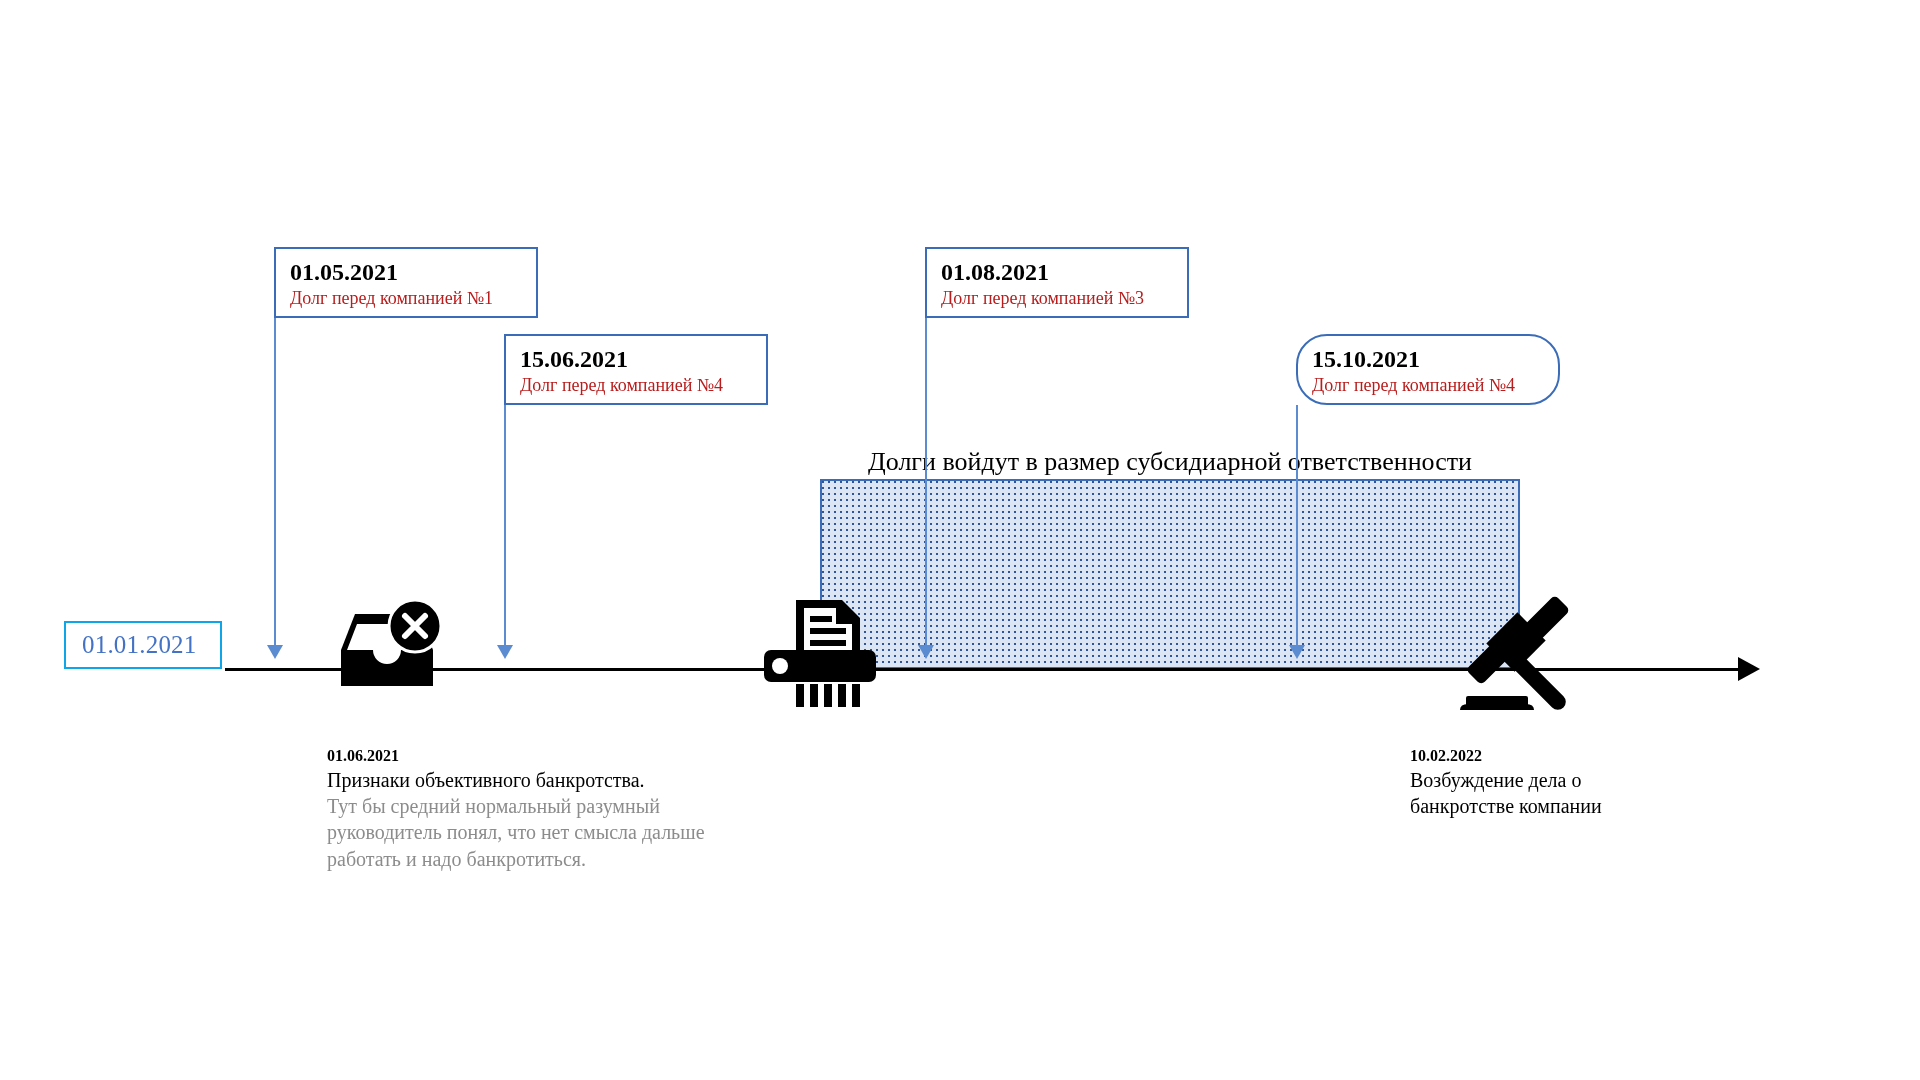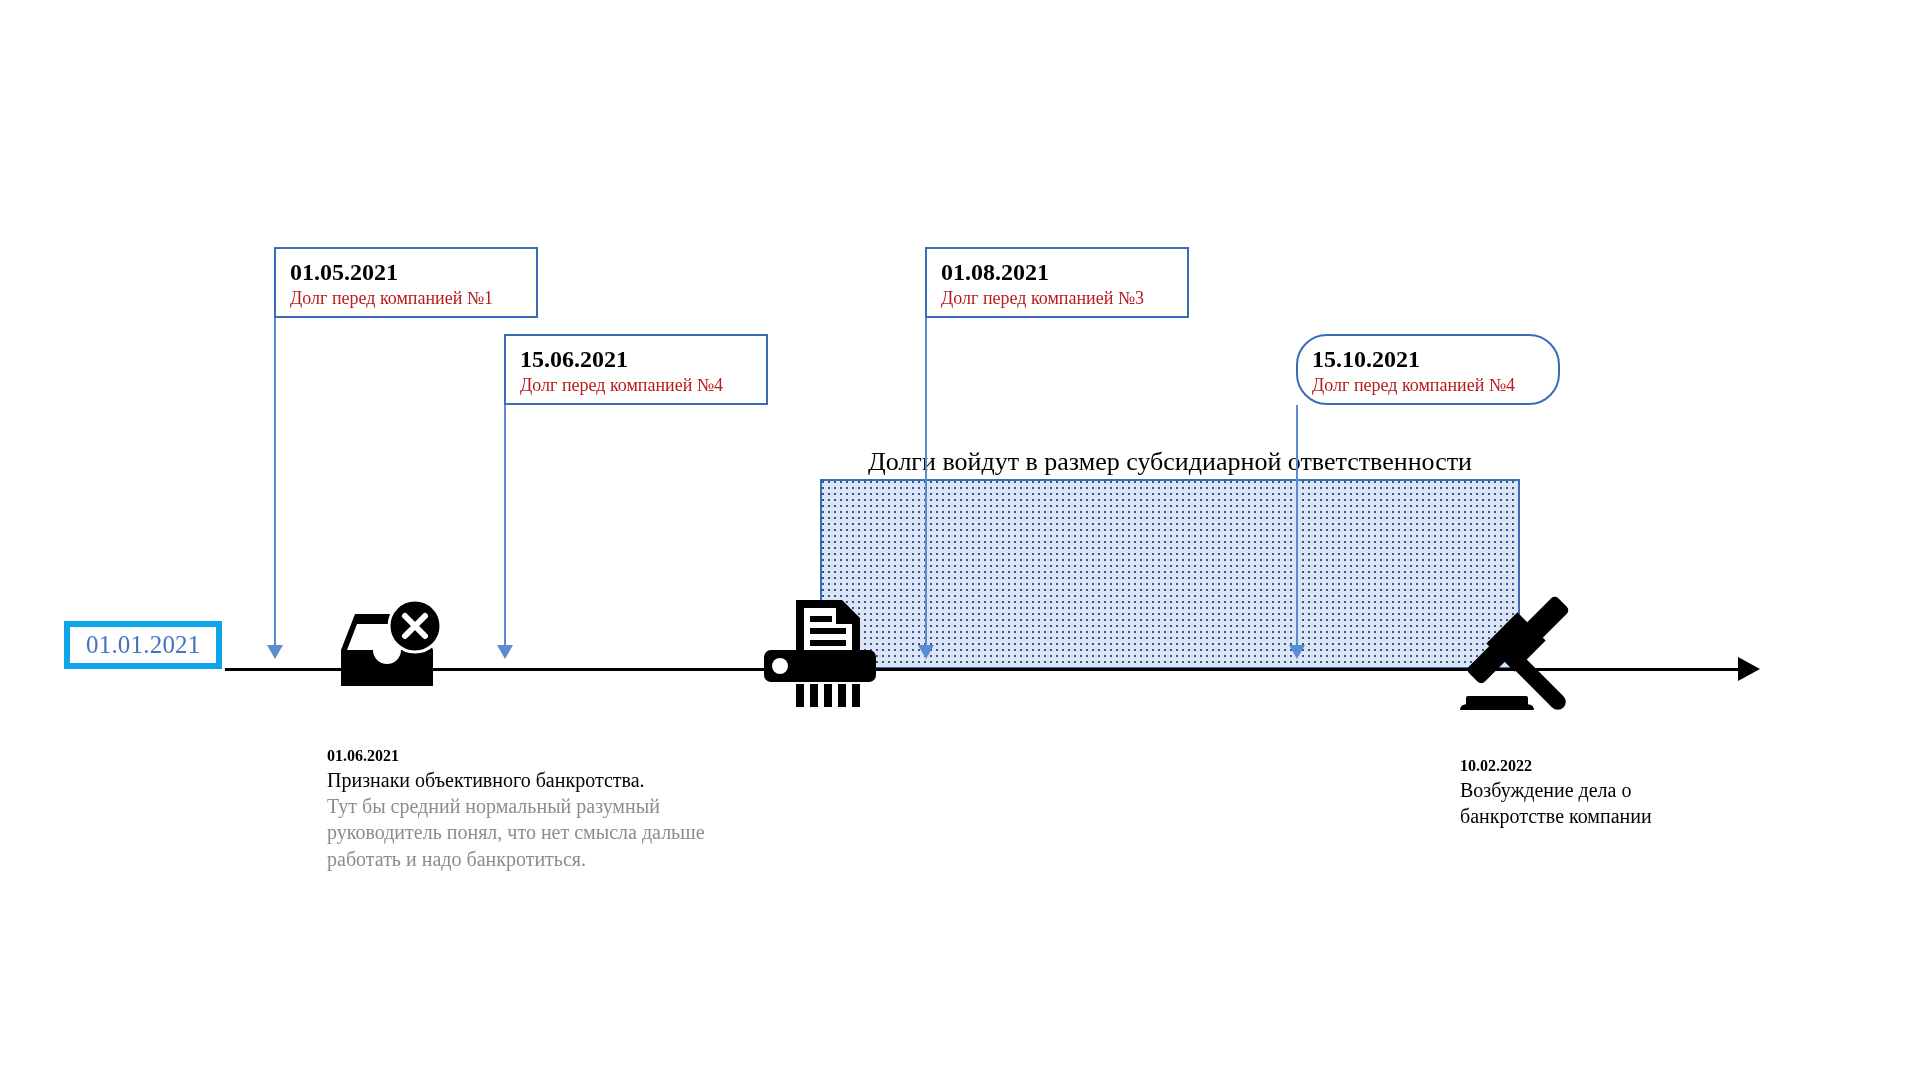--- a/index.html
+++ b/index.html
@@ -40,21 +40,21 @@
     border-left: 22px solid #000000;
   }
 
   
   #start-tag {
     position: absolute;
     left: 64px;
     top: 621px;
     width: 158px;
     height: 48px;
-    border: 6px solid #0ea5e9;
+    border: 2px solid #0ea5e9;
     background: #ffffff;
     box-sizing: border-box;
     display: flex;
     align-items: center;
     padding-left: 16px;
   }
   #start-tag .txt {
     color: #4472c4;
     font-size: 25px;
     font-family: "Liberation Serif", "DejaVu Serif", serif;
@@ -242,19 +242,19 @@
 
   <div class="event-label" style="left:327px; top:745px; width:420px;">
     <div class="e-date">01.06.2021</div>
     <div class="e-main">Признаки объективного банкротства.</div>
     <div class="e-sub">Тут бы средний нормальный разумный</div>
     <div class="e-sub">руководитель понял, что нет смысла дальше</div>
     <div class="e-sub">работать и надо банкротиться.</div>
   </div>
 
 
-  <div class="event-label" style="left:1460px; top:745px; width:320px;margin-top:10px;">
+  <div class="event-label" style="left:1410px; top:745px; width:320px;">
     <div class="e-date">10.02.2022</div>
     <div class="e-main">Возбуждение дела о</div>
     <div class="e-main">банкротстве компании</div>
   </div>
 
 </div>
 
 </body></html>

